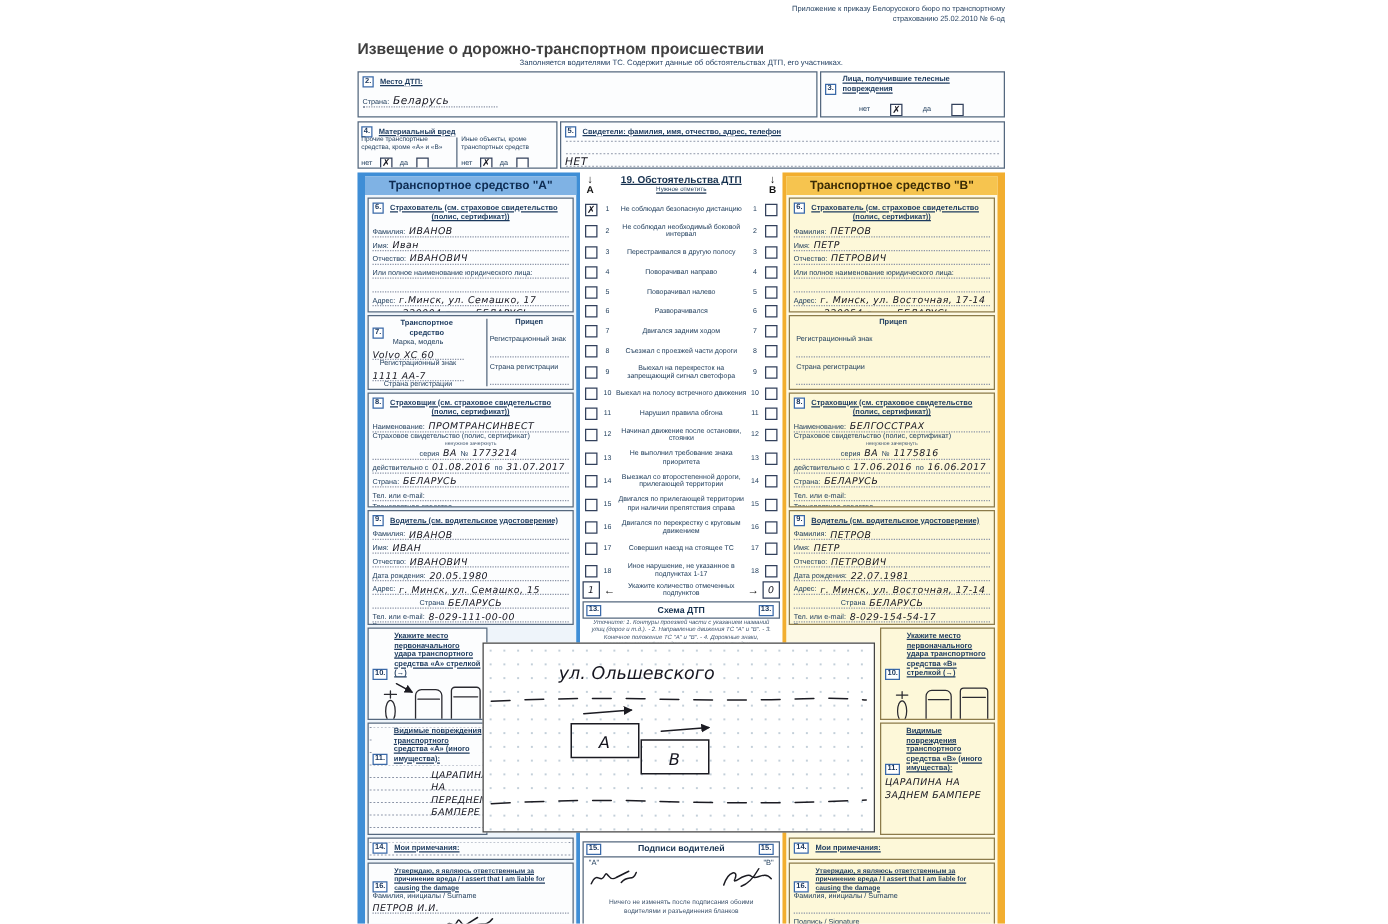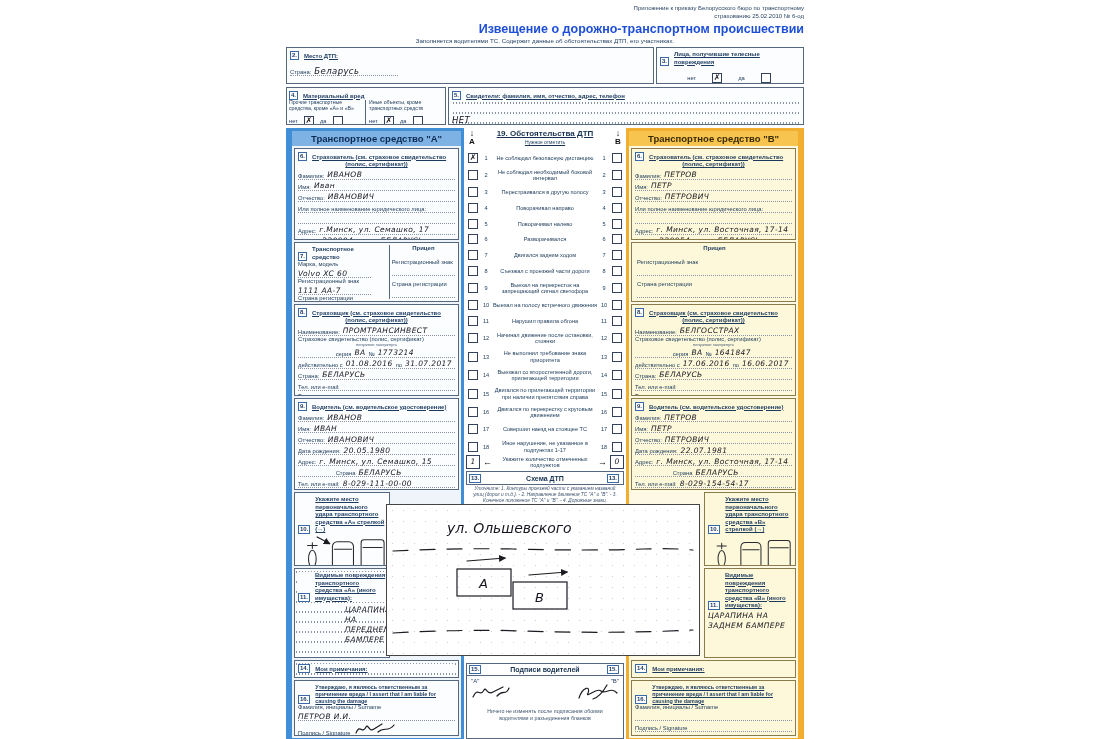--- a/index.html
+++ b/index.html
@@ -1,20 +1,20 @@
 <!DOCTYPE html>
 <html><head>
 <meta charset="utf-8">
 <style>
   html,body{margin:0;padding:0;background:#ffffff;}
   .page{position:relative;width:1110px;height:739px;background:#fff;overflow:hidden;
         font-family:"Liberation Sans",sans-serif;color:#1c3a5e;}
   .form{position:absolute;left:286px;top:5px;width:518px;}
   .appendix{font-size:6px;line-height:1.25;text-align:right;max-width:200px;margin-left:auto;color:#2a4563;}
-  .title{font-size:12.5px;font-weight:bold;text-align:right;color:#1d4ed8;margin-top:2px;}
+  .title{font-size:12.5px;font-weight:bold;text-align:left;color:#404040;margin-top:12px;}
   .subtitle{font-size:6.2px;text-align:center;margin-top:1px;}
   .row-flex{display:flex;gap:2px;margin-top:3px;}
   .tbox{border:1px solid #55687f;background:#fcfdfe;box-sizing:border-box;padding:2px 3px;overflow:hidden;}
   .bd{display:inline-block;border:1px solid #3a69a8;color:#17335a;background:#fff;
       font-size:6px;font-weight:bold;line-height:7px;padding:0 1px;margin-right:2px;vertical-align:top;}
   .bt{font-size:6px;font-weight:bold;text-decoration:underline;color:#1c3a5e;line-height:1.25;}
   .l{font-size:5.8px;color:#24415f;white-space:nowrap;}
   .v{font-family:"DejaVu Sans",sans-serif;font-style:italic;font-size:7.5px;color:#15151f;
      letter-spacing:.4px;white-space:nowrap;line-height:1;}
   .v.big{font-size:8.5px;}
@@ -35,21 +35,21 @@
   .colM{width:162px;box-sizing:border-box;background:#fff;display:flex;flex-direction:column;padding:0 2px;}
   .band{height:15px;font-size:9.5px;font-weight:bold;text-align:center;line-height:15px;}
   .bandA{background:#7fb2e4;color:#0d2b52;}
   .bandB{background:#f6c44f;color:#3a2b05;}
   .colA>.tbox,.colB>.tbox{margin:2px 2px 0;}
   .h92{height:92px;} .h60{height:60px;} .h74{height:74px;} .h90{height:90px;} .h18{height:18px;} .h56{height:56px;}
   .narrowA{width:96px;margin-right:auto!important;}
   .narrowB{width:92px;margin-left:auto!important;}
   .push{margin-top:auto!important;}
   .f7grid{display:flex;}
-  .f7grid .c1{flex:1.15;border-right:1px solid #55687f;padding-right:18px;}
+  .f7grid .c1{flex:1.15;border-right:1px solid #55687f;padding-right:18px;text-align:center;}
   .f7grid .c2{flex:1;padding-left:2px;}
   .tcenter{text-align:center;}
   
   .m-head{display:flex;align-items:flex-start;margin-top:1px;height:24px;}
   .ab-stack{width:12px;text-align:center;font-size:8px;font-weight:bold;color:#111;line-height:1;}
   .ab-stack .arrow{font-size:9px;display:block;}
   .m-title{flex:1;text-align:center;font-size:8px;font-weight:bold;text-decoration:underline;color:#16314f;}
   .m-sub{font-size:5px;font-weight:normal;text-decoration:none;display:block;margin-top:1px;color:#24415f;}
   .m-items{height:300px;display:flex;flex-direction:column;justify-content:space-between;}
   .c-row{display:flex;align-items:center;gap:2px;}
@@ -619,21 +619,21 @@
         <div class="r">
               <span class="l">Наименование:</span>
               <span class="v">БЕЛГОССТРАХ</span>
             </div>
         <div class="l">Страховое свидетельство (полис, сертификат)</div>
         <div style="font-size:4.2px;text-align:center;color:#4a5e76;">ненужное зачеркнуть</div>
         <div class="r">
               <span class="l small-center">серия</span>
               <span class="v">ВА</span>
               <span class="l">№</span>
-              <span class="v">1641847</span>
+              <span class="v">1175816</span>
             </div>
         <div class="r">
               <span class="l">действительно с</span>
               <span class="v">17.06.2016</span>
               <span class="l">по</span>
               <span class="v">16.06.2017</span>
             </div>
         <div class="r">
               <span class="l">Страна:</span>
               <span class="v">БЕЛАРУСЬ</span>

